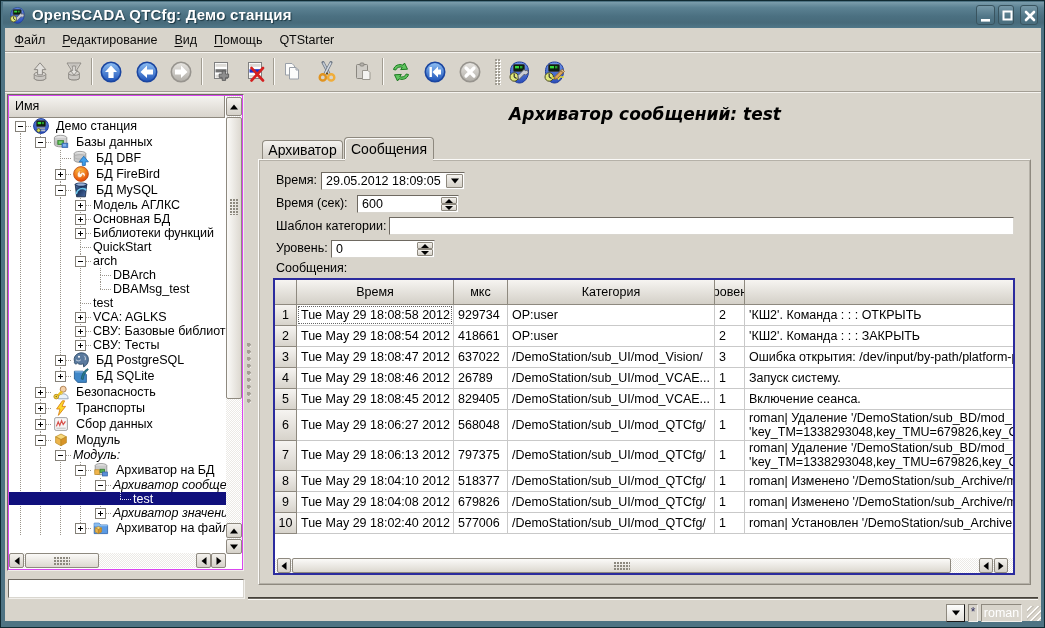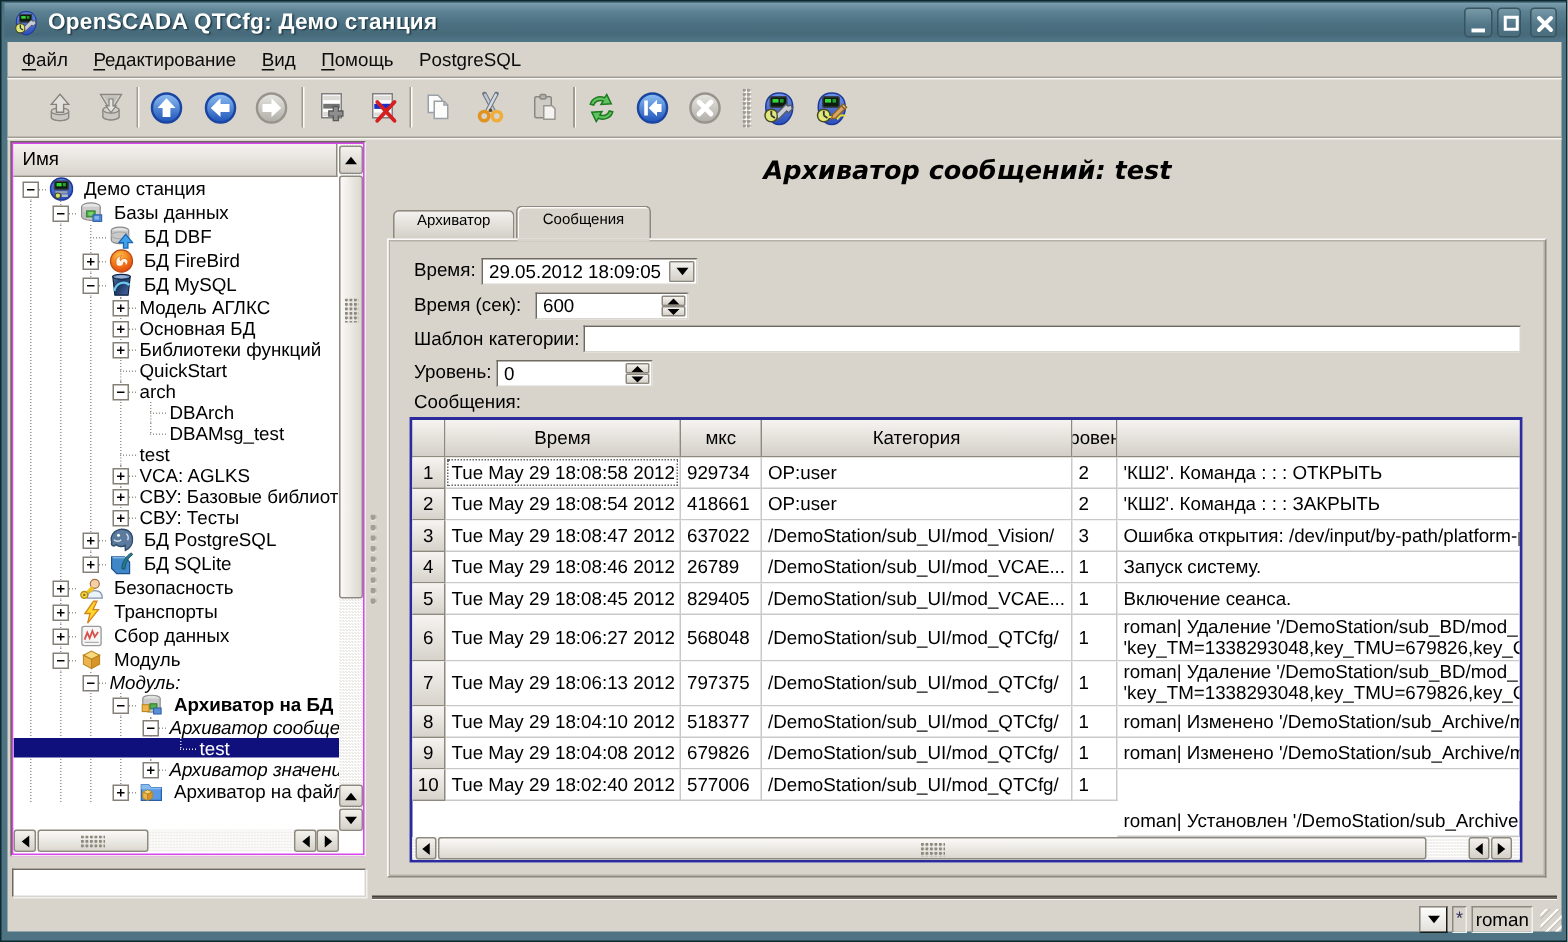--- a/index.html
+++ b/index.html
@@ -82,21 +82,21 @@
 
 #tree-vsb { position:absolute; right:0; top:0; width:16px; height:456px; }
 #tree-hsb { position:absolute; left:0; top:457px; width:217px; height:15px; }
 #tree-filter { position:absolute; left:7px; top:578px; width:236px; height:19px; }
 #splitter-grip { position:absolute; left:246px; top:342px; width:4px; height:60px;
   background-image:radial-gradient(circle at 1.6px 1.6px,#a39e93 32%,#fbfaf7 42%,transparent 52%); background-size:4px 7px; background-repeat:repeat-y; }
 
 
 #panel-title { position:absolute; left:251px; top:103px; width:786px; text-align:center;
   font-size:17px; font-weight:bold; font-style:italic; font-family:"DejaVu Sans",sans-serif; }
-.tab { position:absolute; font-size:10px; text-align:center;
+.tab { position:absolute; font-size:14px; text-align:center;
   border:1px solid #8e897f; border-bottom:none; border-radius:4px 4px 0 0; }
 #tab-0 { left:261px; top:139px; width:81px; height:19px; padding-top:1px;
   background:linear-gradient(180deg,#f4f2ef,#d3cfc7); }
 #tab-1 { left:343px; top:136px; width:90px; height:22px; padding-top:3px; background:#d8d4cb;
   box-shadow:inset 1px 1px 0 #fbfaf8; }
 #tabframe { position:absolute; left:257px; top:158px; width:773px; height:426px;
   border:1px solid; border-color:#fbfaf8 #8e897f #8e897f #fbfaf8; box-shadow:0 0 0 1px #b5b1a8 inset; }
 #tab1-line { position:absolute; left:344px; top:158px; width:88px; height:2px; background:#d8d4cb; }
 
 .flabel { position:absolute; font-size:12.5px; white-space:pre; }
@@ -132,21 +132,21 @@
 
 #main-etch { position:absolute; left:247px; top:596px; width:790px; height:3px;
   background:linear-gradient(180deg,#45413a 34%,#6a665e 34% 67%,#fbfaf7 67%); }
 #status-combo { position:absolute; left:945px; top:603px; width:19px; height:18px;
   background:linear-gradient(180deg,#fdfdfc,#e3e0da); border:1px solid; border-color:#8e897f #1a1a1a #1a1a1a #8e897f; }
 #status-combo .arr.down { border-width:5px 4.5px 0 4.5px; left:50%; top:50%; transform:translate(-50%,-50%); }
 #status-star { position:absolute; left:967px; top:603px; width:10px; height:18px;
   border:1px solid; border-color:#8e897f #f2f0ec #f2f0ec #8e897f; font-size:12px; text-align:center; color:#303060; line-height:15px; }
 #status-user { position:absolute; left:980px; top:603px; width:41px; height:18px;
   border:1px solid; border-color:#8e897f #f2f0ec #f2f0ec #8e897f; font-size:12.5px; text-align:center;
-  color:#000000; line-height:16px; }
+  color:#ffffff; line-height:16px; }
 #resize-grip { position:absolute; left:1026px; top:605px; width:14px; height:15px;
   background-image:repeating-linear-gradient(135deg,transparent 0 2.5px,#fcfbf9 2.5px 4px,#c9c5bc 4px 5px); }
 </style>
 </head>
 <body>
 
 <div id="frame">
   <div id="titlebar">
     <span id="title-icon" class="abs" style="left:6px;top:5px;width:17px;height:17px;"><svg width="17" height="17" viewBox="0 0 23 23">
           <defs>
@@ -179,21 +179,21 @@
           <path d="M3 4 L11 12 M11 4 L3 12" stroke="#fff" stroke-width="2.6" stroke-linecap="round"></path>
         </svg>
       </span>
   </div>
   <div id="client"></div>
   <div id="menubar">
       <div class="menu-item"><u>Ф</u>айл</div>
       <div class="menu-item"><u>Р</u>едактирование</div>
       <div class="menu-item"><u>В</u>ид</div>
       <div class="menu-item"><u>П</u>омощь</div>
-      <div class="menu-item">PostgreSQL</div>
+      <div class="menu-item">QTStarter</div>
     </div>
   <div id="menu-etch"></div>
   <div id="toolbar">
       <div class="tbtn disabled" style="left: 21px;"><span><svg width="22" height="22" viewBox="0 0 22 22">
             <ellipse cx="11" cy="17.2" rx="5.8" ry="2.2" fill="#c5c2bd" stroke="#8a8781" stroke-width="0.9"></ellipse>
             <path d="M5.2 13.2 v4 a5.8 2.2 0 0 0 11.6 0 v-4" fill="#cbc8c3" stroke="#8a8781" stroke-width="0.9"></path>
             <ellipse cx="11" cy="13.2" rx="5.8" ry="2.2" fill="#d6d3ce" stroke="#8a8781" stroke-width="0.9"></ellipse>
             <path d="M11 1.8 L16.8 8.6 H13.4 V13.8 H8.6 V8.6 H5.2 Z" fill="#e2e0dc" stroke="#84817c" stroke-width="0.9"></path>
           </svg></span></div>
       <div class="tbtn disabled" style="left: 55px;"><span><svg width="22" height="22" viewBox="0 0 22 22">
@@ -690,21 +690,21 @@
             <i class="vguide" style="left: 11px; top: 0px; height: 14px;"></i>
             <i class="vguide" style="left: 31px; top: 0px; height: 14px;"></i>
             <i class="vguide" style="left: 51px; top: 0px; height: 2px;"></i>
             <i class="vguide" style="left: 51px; top: 12px; height: 2px;"></i>
             <i class="hguide" style="left: 57px; top: 7px; width: 6px;"></i>
             <i class="expander" style="left: 46px; top: 1.5px; width: 11px; height: 11px;">
               <i class="h" style="left:2px;top:4px;width:5px;height:1px;"></i>
             </i>
             <span class="lbl" style="left: 64px; font-style: italic;">Модуль:</span>
           </div>
-          <div class="trow" style="height: 16px; font-weight: bold;">
+          <div class="trow" style="height: 16px;">
             <i class="vguide" style="left: 11px; top: 0px; height: 16px;"></i>
             <i class="vguide" style="left: 31px; top: 0px; height: 16px;"></i>
             <i class="vguide" style="left: 51px; top: 0px; height: 16px;"></i>
             <i class="vguide" style="left: 71px; top: 0px; height: 3px;"></i>
             <i class="vguide" style="left: 71px; top: 13px; height: 3px;"></i>
             <i class="hguide" style="left: 77px; top: 8px; width: 6px;"></i>
             <i class="expander" style="left: 66px; top: 2.5px; width: 11px; height: 11px;">
               <i class="h" style="left:2px;top:4px;width:5px;height:1px;"></i>
             </i>
             <span class="ticon" style="left: 84px; top: 0px;">
@@ -917,21 +917,21 @@
           <div class="c-cat" style="width: 207px; height: 21px;">/DemoStation/sub_UI/mod_QTCfg/</div>
           <div class="c-lev" style="width: 30px; height: 21px;">1</div>
           <div class="c-msg mlines" style="width: 268px; height: 21px;">roman| Изменено '/DemoStation/sub_Archive/m</div>
         </div>
         <div class="trow-t" style="top: 233px; height: 21px;">
           <div class="c-num" style="width: 22px; height: 21px;">10</div>
           <div class="c-time" style="width: 157px; height: 21px;">Tue May 29 18:02:40 2012</div>
           <div class="c-mcs" style="width: 54px; height: 21px;">577006</div>
           <div class="c-cat" style="width: 207px; height: 21px;">/DemoStation/sub_UI/mod_QTCfg/</div>
           <div class="c-lev" style="width: 30px; height: 21px;">1</div>
-          <div class="c-msg mlines" style="width: 268px; height: 21px; margin-top: 24px;">roman| Установлен '/DemoStation/sub_Archive</div>
+          <div class="c-msg mlines" style="width: 268px; height: 21px;">roman| Установлен '/DemoStation/sub_Archive</div>
         </div>
       </div>
     <div id="table-hsb">
         <div class="sb-trough" style="left: 0px; top: 0px; width: 738px; height: 15px;"></div>
         <div class="sb-btn" style="left: 2px; top: 0px; width: 14px; height: 15px;">
           <i class="arr left" style="position:absolute;left:50%;top:50%;transform:translate(-50%,-50%);"></i>
         </div>
         <div class="sb-thumb horiz" style="left: 17px; top: 0px; width: 659px; height: 15px;">
           <i class="gripdots" style="top:3px;left:50%;margin-left:-8px;width:16px;height:9px;"></i>
         </div>

